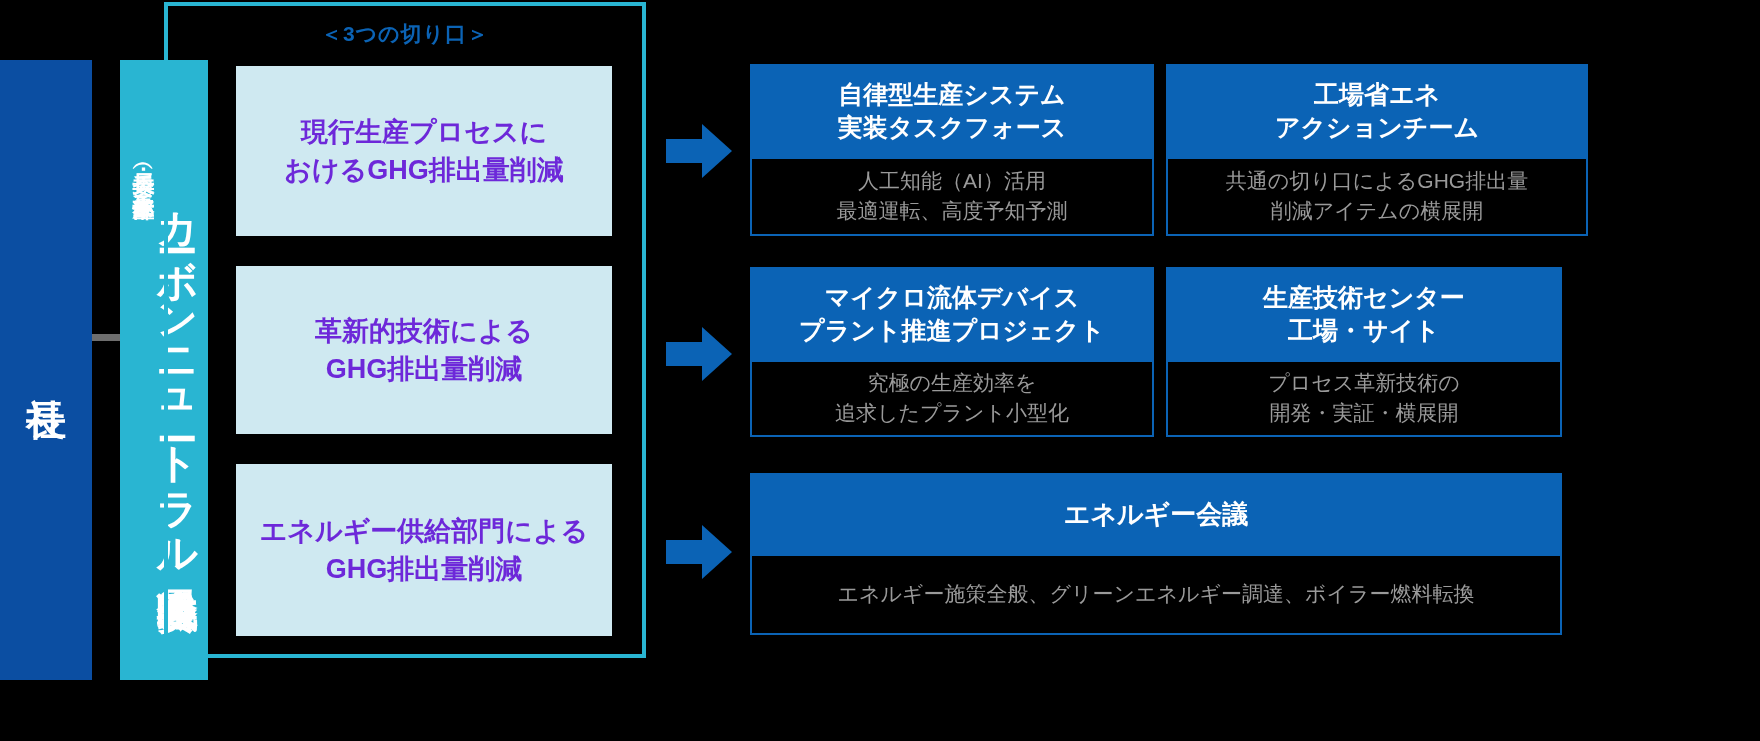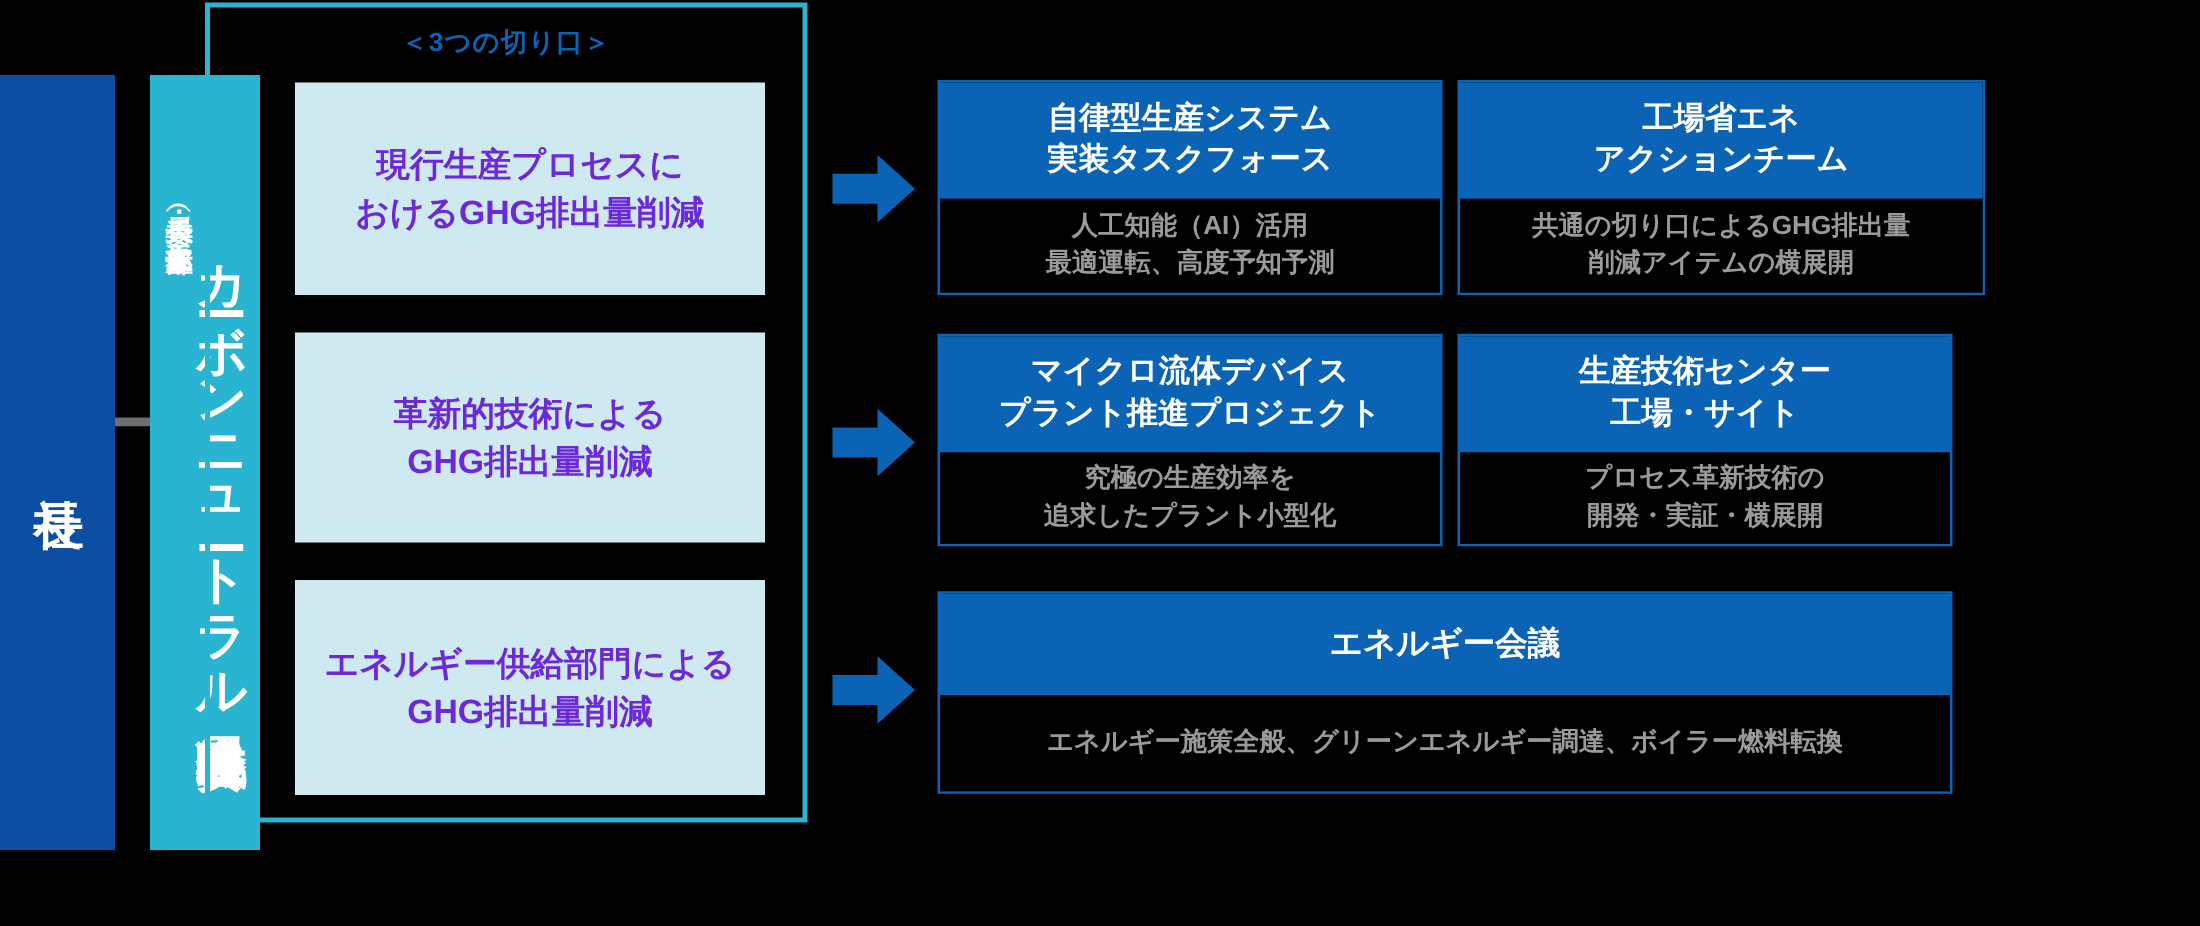--- a/index.html
+++ b/index.html
@@ -98,21 +98,21 @@
     display: flex; flex-direction: column;
   }
   .card-head {
     background: #0b63b5; color: #ffffff;
     font-size: 25px; font-weight: 700; line-height: 1.33;
     text-align: center; white-space: pre-line;
     padding: 12px 6px 14px;
   }
   .card-body {
     flex: 1; background: #000000; color: #9a9a9a;
-    font-size: 21px; font-weight: 700; line-height: 1.42;
+    font-size: 21px; font-weight: 400; line-height: 1.42;
     text-align: center; white-space: pre-line;
     display: flex; align-items: center; justify-content: center;
     padding: 6px 8px;
   }
 
   .card.c1 { left: 750px;  top: 64px;  width: 404px; height: 172px; }
   .card.c2 { left: 1166px; top: 64px;  width: 422px; height: 172px; }
   .card.c3 { left: 750px;  top: 267px; width: 404px; height: 170px; }
   .card.c4 { left: 1166px; top: 267px; width: 396px; height: 170px; }
   .card.c5 { left: 750px;  top: 473px; width: 812px; height: 162px; }

